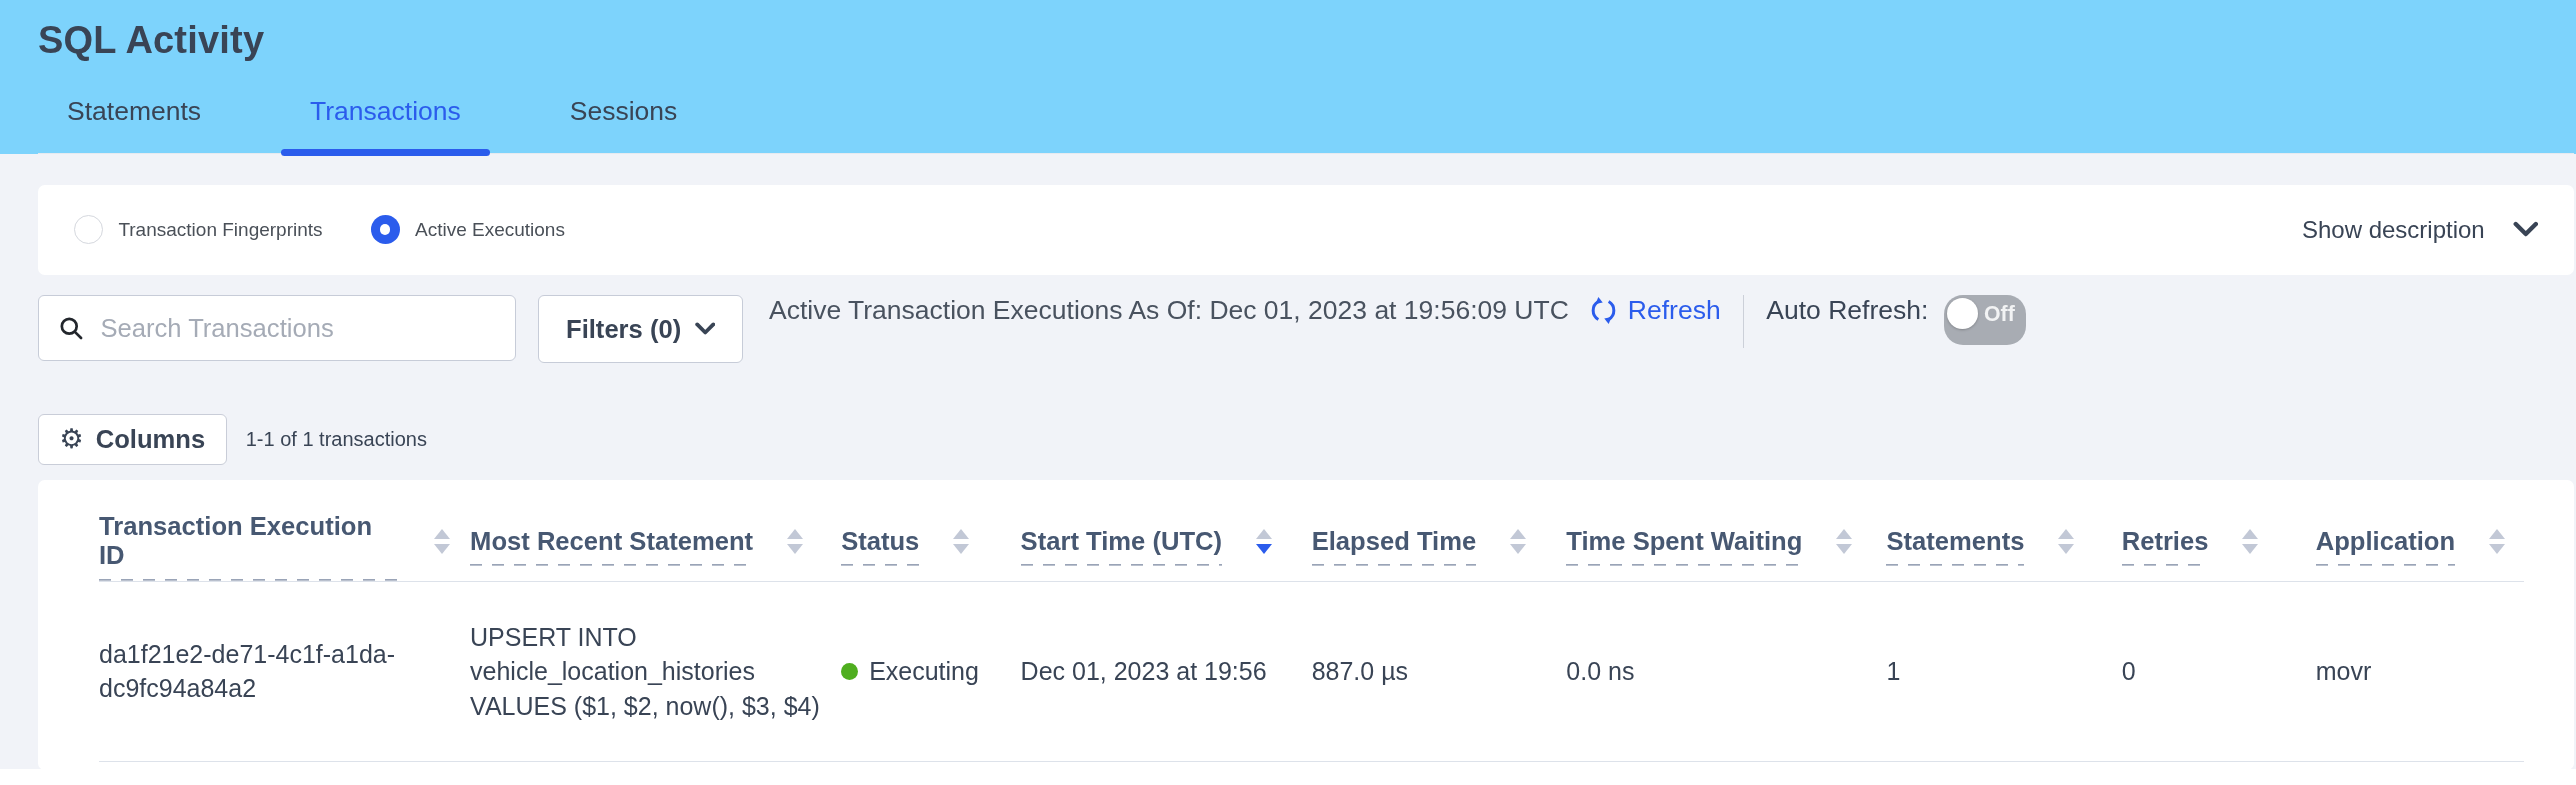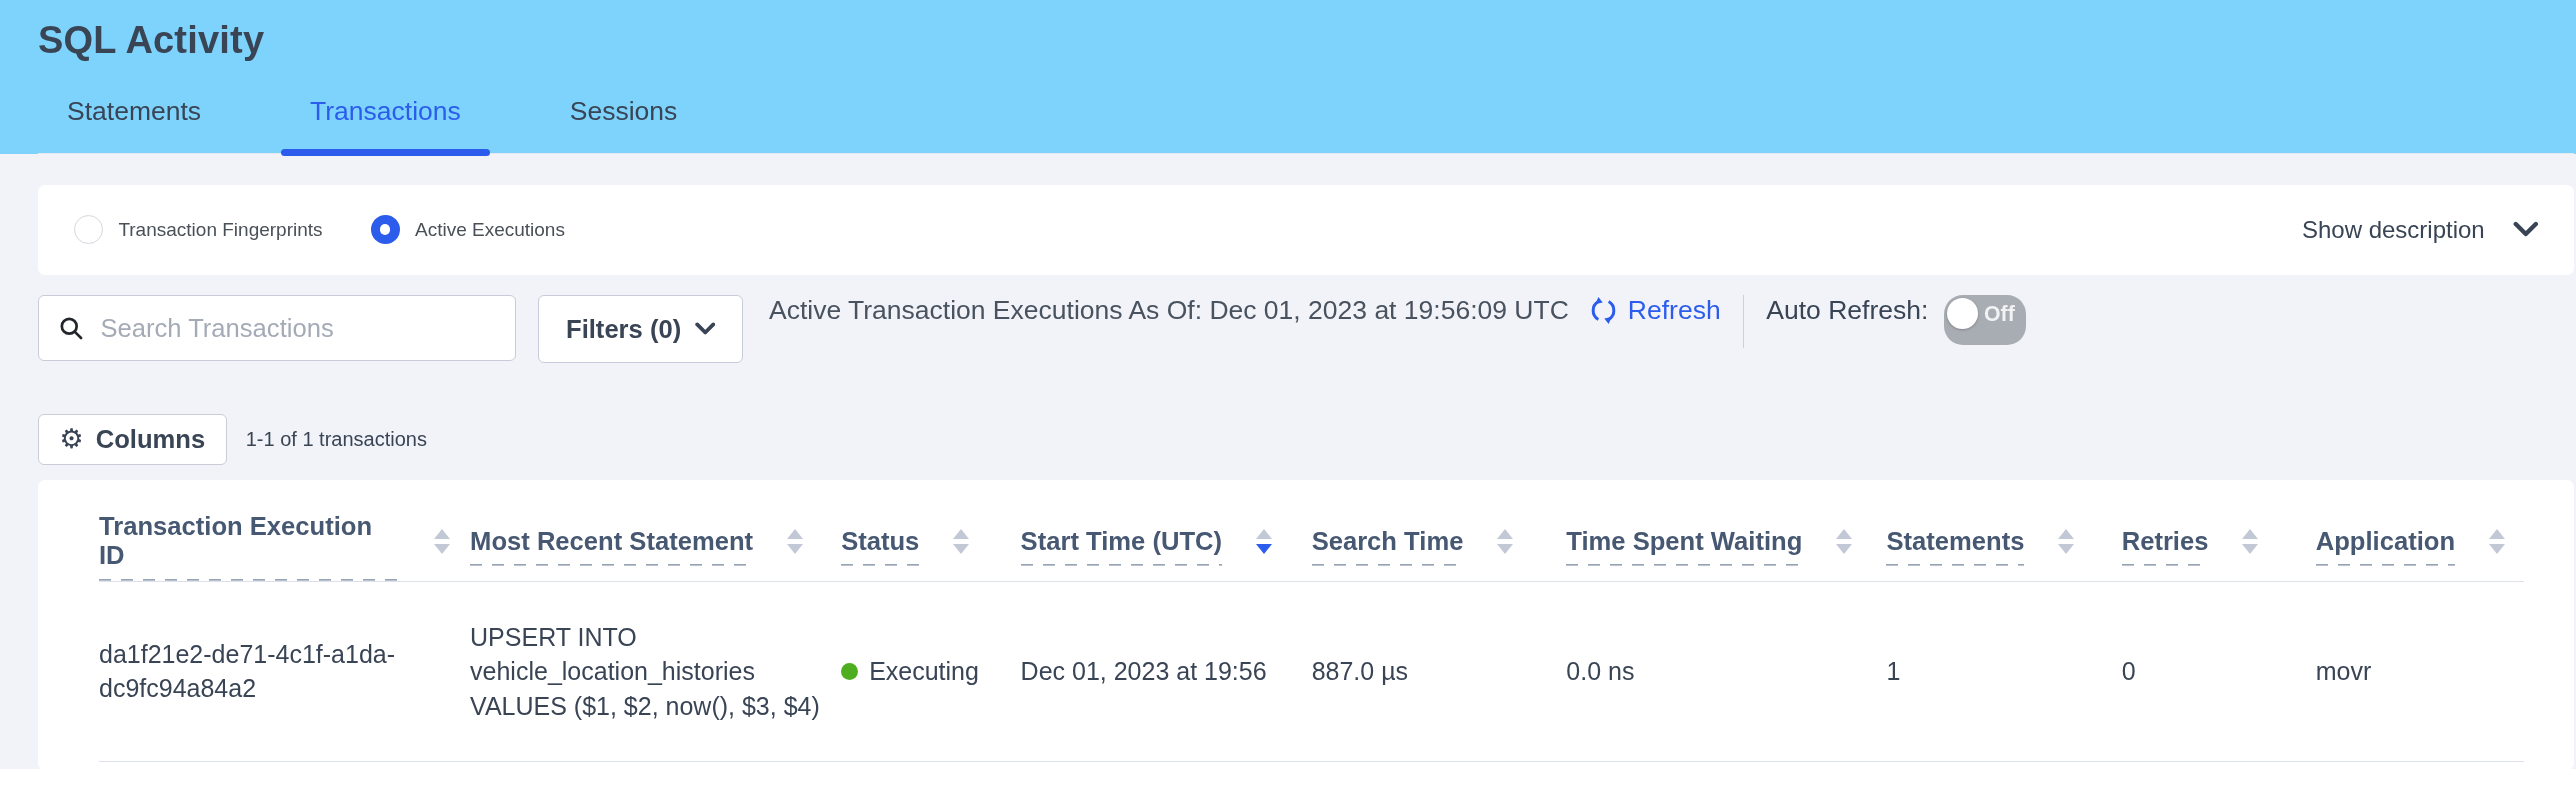--- a/index.html
+++ b/index.html
@@ -194,21 +194,21 @@
               <span class="th-inner">
                 <span class="th-label">Start Time (UTC)</span>
                 <span class="sort-icon sort-desc-active">
                   <span class="arr-up"></span>
                   <span class="arr-down"></span>
                 </span>
               </span>
             </th>
           <th>
               <span class="th-inner">
-                <span class="th-label">Search Time</span>
+                <span class="th-label">Elapsed Time</span>
                 <span class="sort-icon">
                   <span class="arr-up"></span>
                   <span class="arr-down"></span>
                 </span>
               </span>
             </th>
           <th>
               <span class="th-inner">
                 <span class="th-label">Time Spent Waiting</span>
                 <span class="sort-icon">

